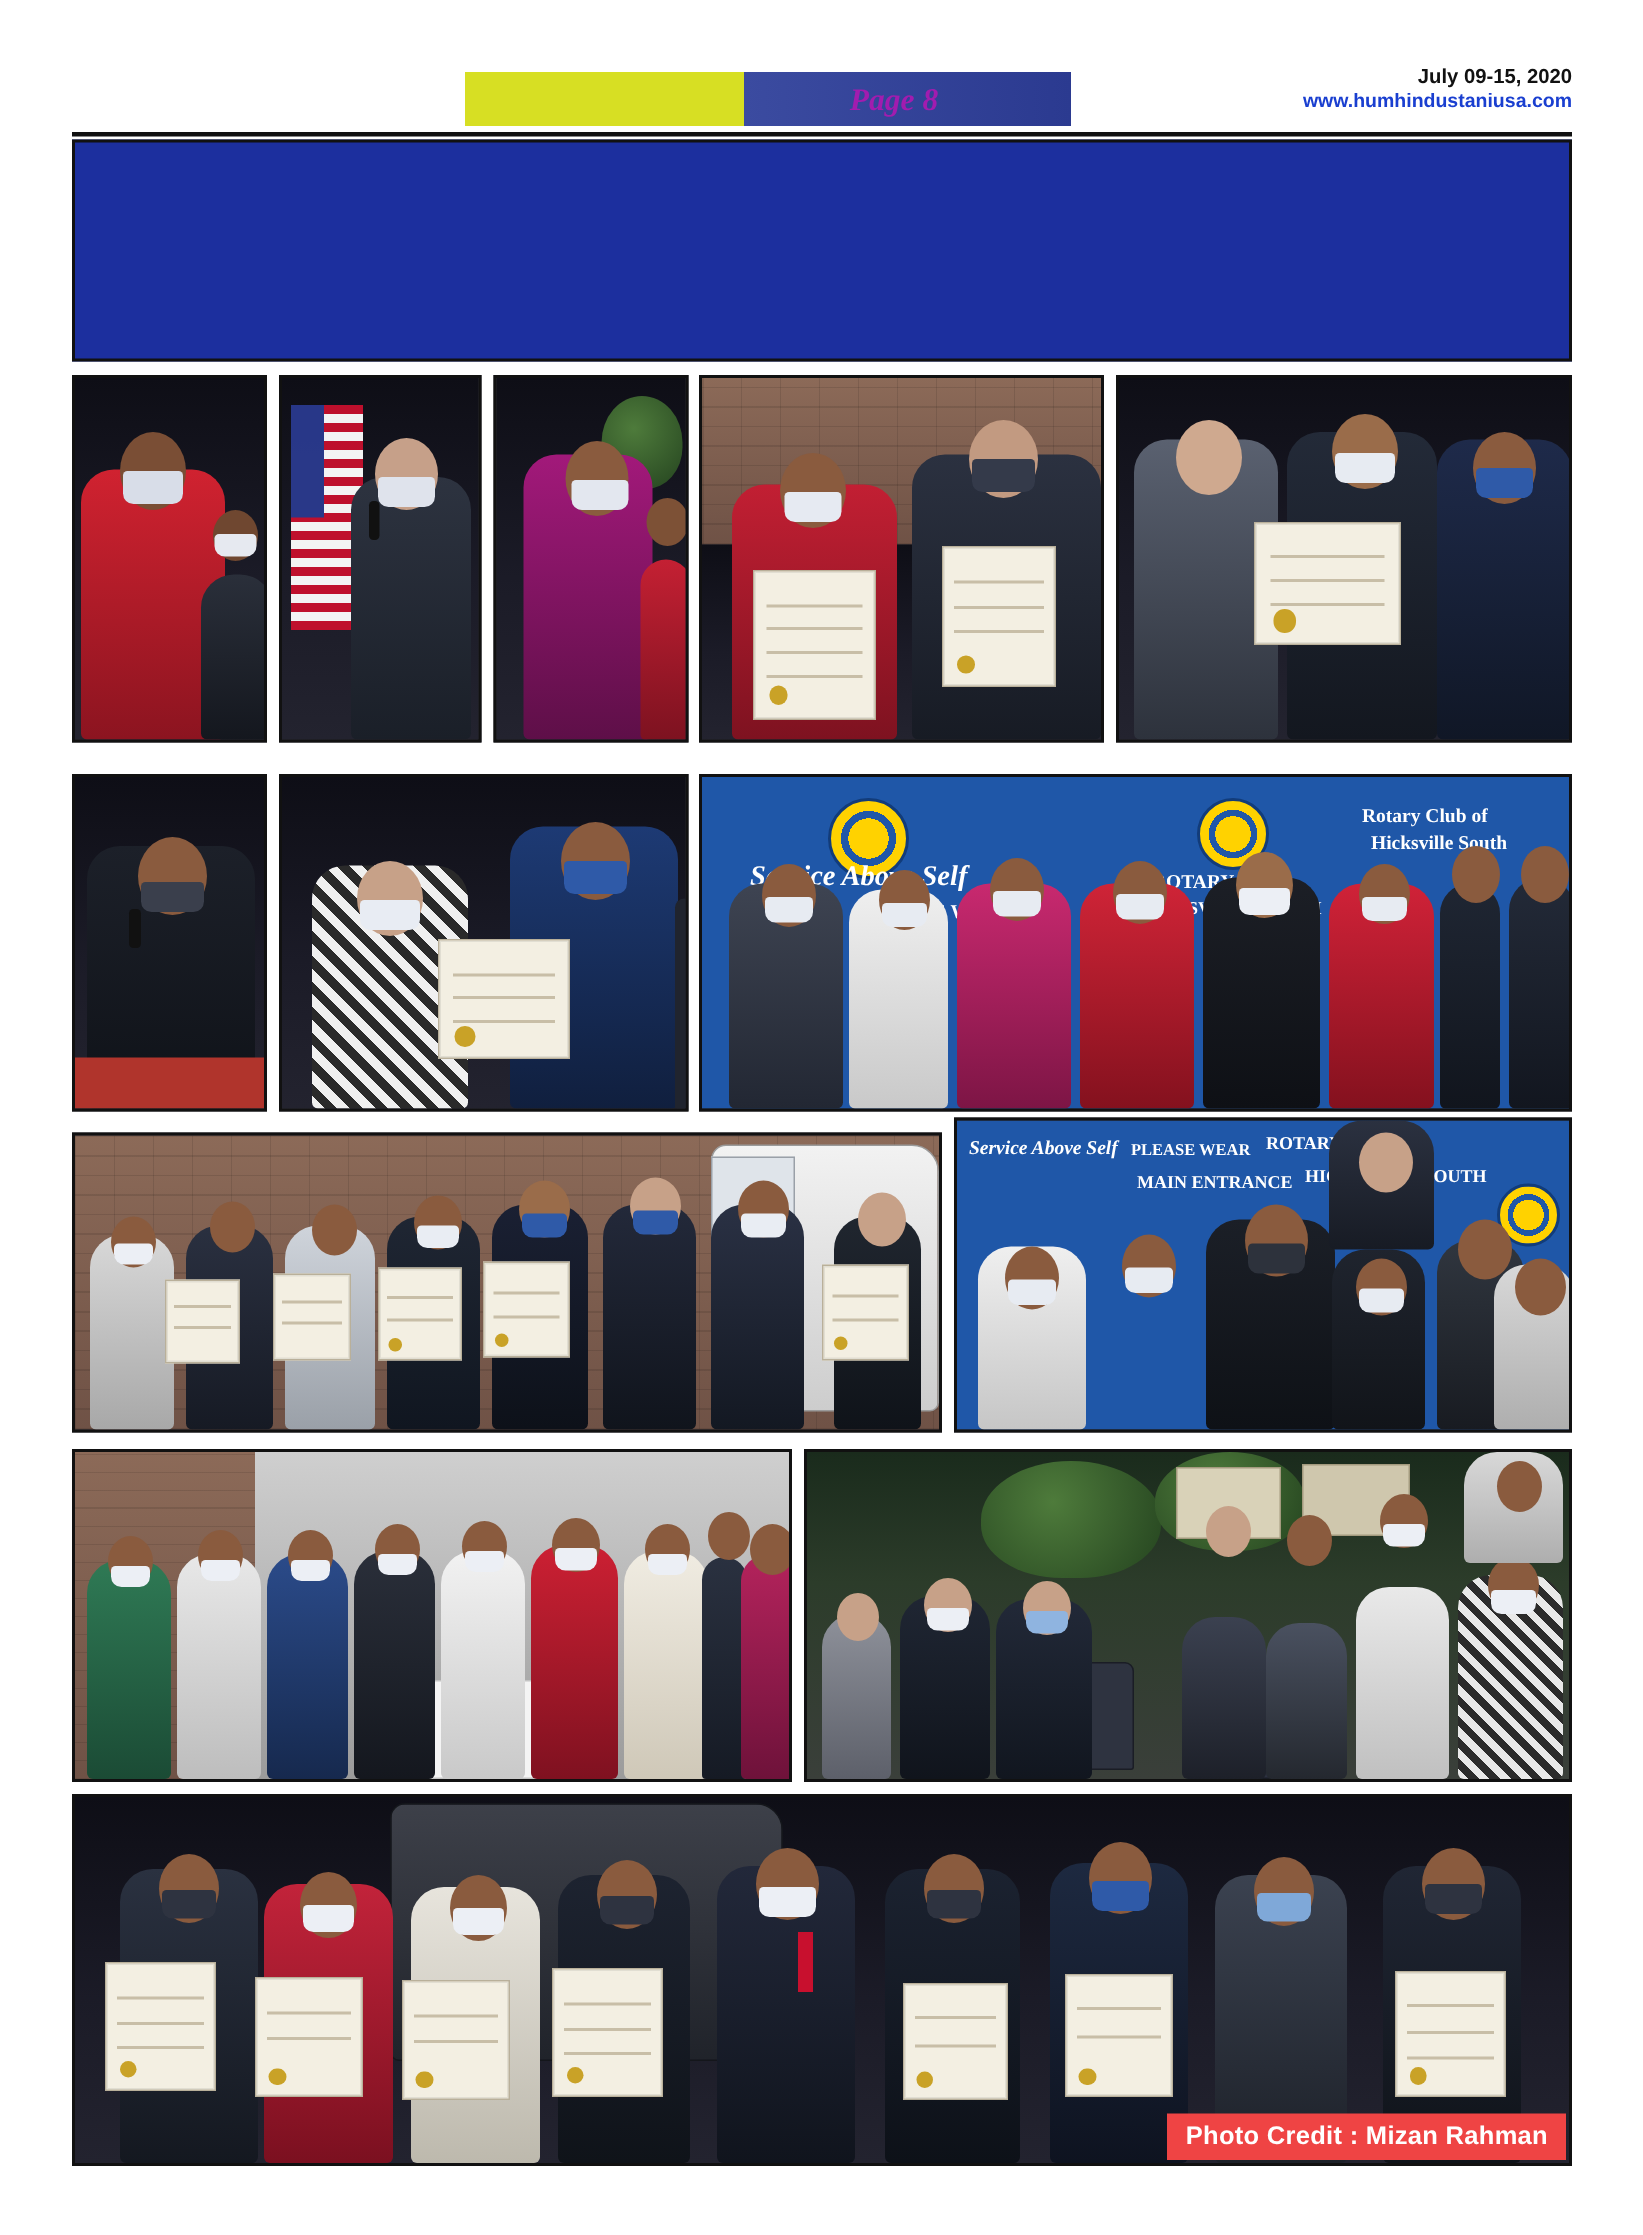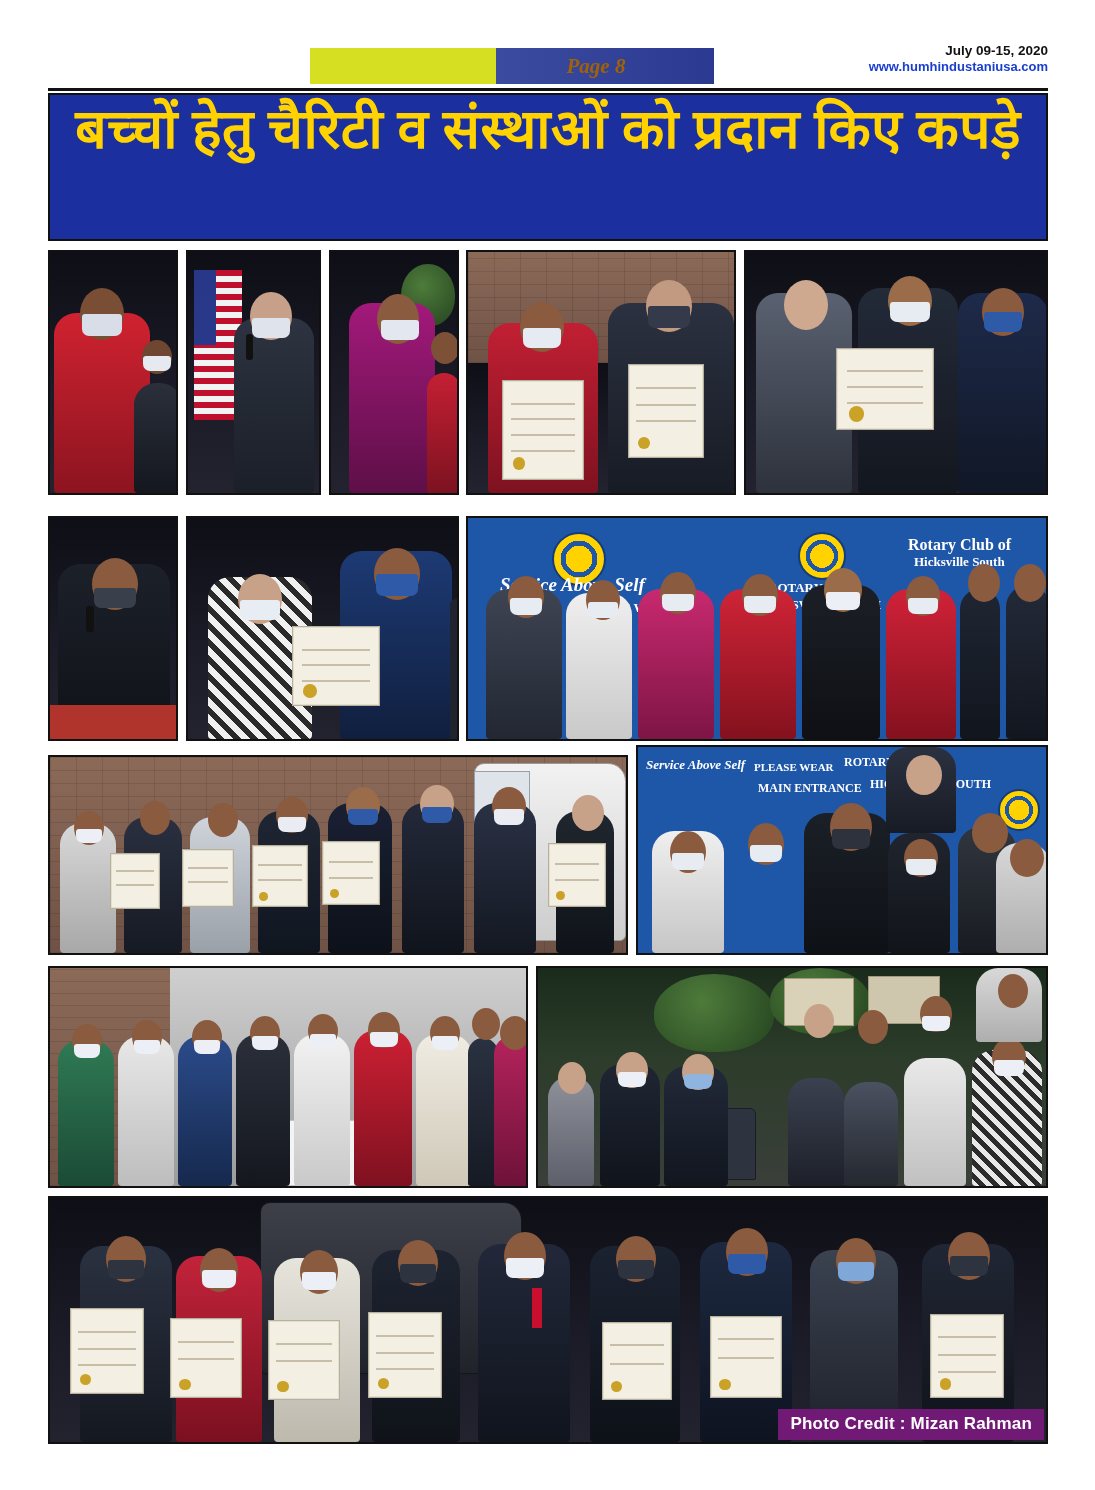--- a/index.html
+++ b/index.html
@@ -63,21 +63,21 @@
   }
   .mast-page {
     position: absolute;
     left: 430px;
     top: 6px;
     width: 236px;
     height: 36px;
     display: flex;
     align-items: center;
     justify-content: center;
-    color: #a16207;
+    color: #a21caf;
     font-family: "Liberation Serif", serif;
     font-style: italic;
     font-weight: bold;
     font-size: 21px;
   }
   .mast-right {
     position: absolute;
     right: 0;
     top: 0;
     width: 320px;
@@ -246,21 +246,21 @@
   .tree {
     position: absolute;
     border-radius: 50% 50% 45% 45%;
     background: radial-gradient(circle at 40% 35%, #4e7b3b, #24431f);
   }
 
   .credit {
     position: absolute;
     right: 2px;
     bottom: 2px;
-    background: #701a75;
+    background: #ef4444;
     color: #ffffff;
     font-size: 17px;
     font-weight: bold;
     padding: 5px 12px 6px 12px;
     letter-spacing: .2px;
     margin-top: 24px;
   }
 </style>
 </head>
 <body>
@@ -271,21 +271,20 @@
     <div class="mast-band"></div>
     <div class="mast-page">Page 8</div>
     <div class="mast-right">
       <div class="mast-date">July 09-15, 2020</div>
       <div class="mast-url">www.humhindustaniusa.com</div>
     </div>
   </div>
   <div class="mast-rule"></div>
 
   <div class="headline">
-    <div class="headline-main">बच्चों हेतु चैरिटी व संस्थाओं को प्रदान किए कपड़े</div>
   </div>
 
   <div class="photo" style="left:48px;  top:250px; width:130px; height:245px;">
     <div class="ph-inner">
       <div class="night"></div>
       <div class="person" style="left:4px; width:96px; height:180px; background:linear-gradient(180deg,#d02230,#8c1420);"></div>
       <div class="head" style="left:30px; top:36px; width:44px; height:52px; background:#7a4e35;"></div>
       <div class="mask" style="left:32px; top:62px; width:40px; height:22px; background:#d8dde8;"></div>
       <div class="person" style="left:84px; width:48px; height:110px; background:linear-gradient(180deg,#2a2f3a,#14171e);"></div>
       <div class="head" style="left:92px; top:88px; width:30px; height:34px; background:#6f4730;"></div>
@@ -395,21 +394,21 @@
   <div class="photo" style="left:466px; top:516px; width:582px; height:225px;">
     <div class="ph-inner">
       <div class="banner-blue" style="inset:0;"></div>
       <div class="rotary-wheel" style="left:84px; top:14px; width:50px; height:50px;"></div>
       <div class="rotary-wheel" style="left:330px; top:14px; width:44px; height:44px;"></div>
       <div class="rotary-wheel" style="left:540px; top:74px; width:34px; height:34px;"></div>
       <div class="banner-text" style="left:32px; top:56px; font-size:19px;">Service Above Self</div>
       <div class="banner-text" style="left:112px; top:82px; font-size:13px; font-style:normal;">PLEASE WEAR</div>
       <div class="banner-text" style="left:300px; top:62px; font-size:13px; font-style:normal;">ROTARY CLUB</div>
       <div class="banner-text" style="left:292px; top:80px; font-size:12px; font-style:normal;">HICKSVILLE SOUTH</div>
-      <div class="banner-text" style="left:440px; top:18px; font-size:16px; font-style:normal;">Rotary Club of</div>
+      <div class="banner-text" style="left:440px; top:18px; font-size:13px; font-style:normal;">Rotary Club of</div>
       <div class="banner-text" style="left:446px; top:36px; font-size:13px; font-style:normal;">Hicksville South</div>
 
       <div class="person" style="left:18px; width:76px; height:150px; background:linear-gradient(180deg,#3e4452,#222733);"></div>
       <div class="head" style="left:40px; top:58px; width:36px; height:42px; background:#8a5b3e;"></div>
       <div class="mask" style="left:42px; top:80px; width:32px; height:17px; background:#e7ebf2;"></div>
 
       <div class="person" style="left:98px; width:66px; height:146px; background:linear-gradient(180deg,#efefef,#c9c9c9);"></div>
       <div class="head" style="left:118px; top:62px; width:34px; height:40px; background:#8a5b3e;"></div>
       <div class="mask" style="left:120px; top:84px; width:30px; height:16px; background:#e7ebf2;"></div>
 

